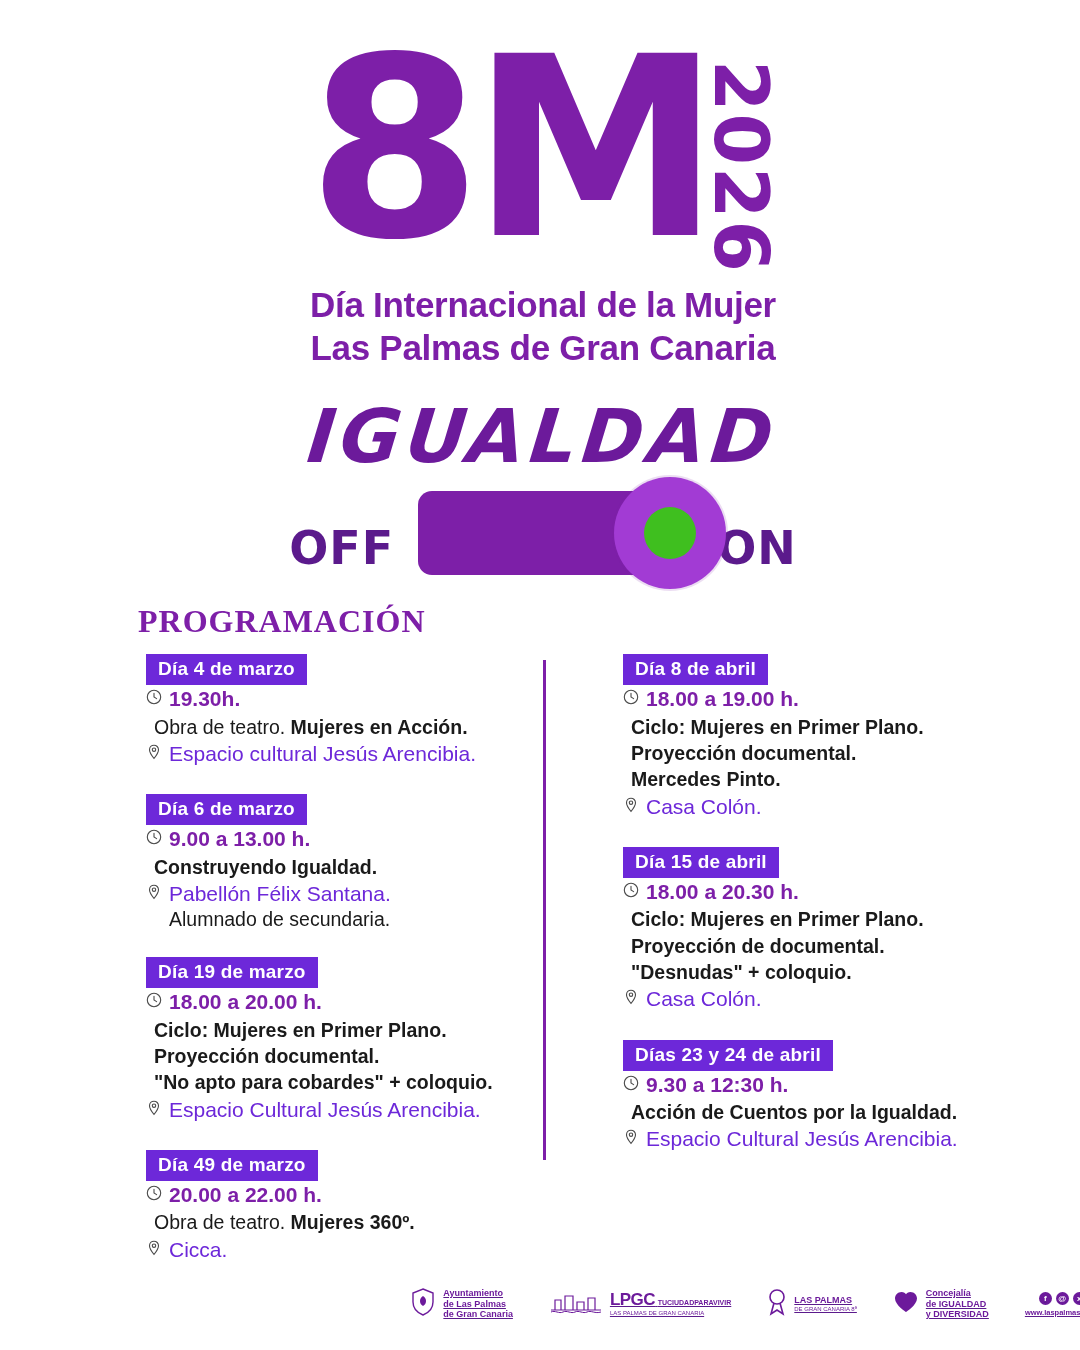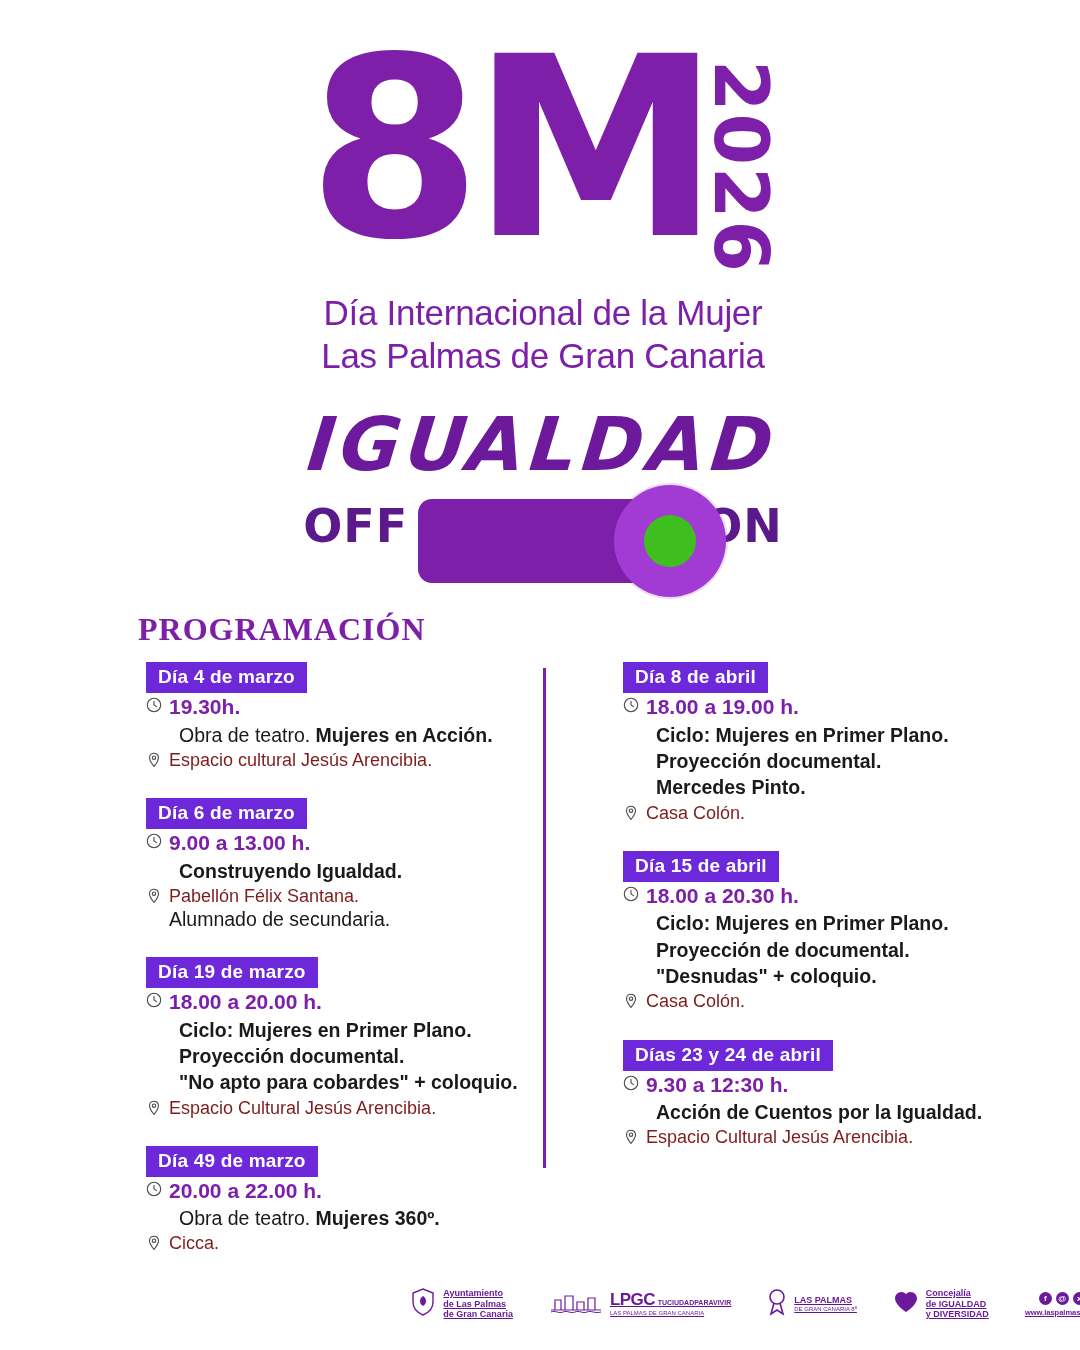--- a/index.html
+++ b/index.html
@@ -43,45 +43,45 @@
     font-family: "DejaVu Sans", sans-serif;
     font-weight: bold;
     font-size: 74px;
     letter-spacing: 2px;
     color: #7d1fa8;
     margin-top: 14px;
     margin-left: -6px;
     line-height: 1;
   }
   .subtitle {
-    margin-top: 18px;
+    margin-top: 10px;
     font-size: 35px;
-    font-weight: normal;
+    font-weight: bold;
     color: #7d1fa8;
     line-height: 1.22;
     letter-spacing: -0.3px;
   }
   .igualdad {
     margin-top: 24px;
     font-family: "DejaVu Sans", sans-serif;
     font-style: italic;
     font-weight: bold;
     font-size: 74px;
     letter-spacing: 5px;
     color: #6c1a9b;
     transform: skewX(-6deg);
   }
 
   
   .switch-row {
     margin-top: 12px;
     display: flex;
     justify-content: center;
-    align-items: flex-start;
-    gap: 10px;
+    align-items: flex-end;
+    gap: 24px;
   }
   .switch-label {
     font-family: "DejaVu Sans", sans-serif;
     font-weight: bold;
     font-size: 46px;
     color: #5b1a8c;
     letter-spacing: 1px;
   }
   .switch-track {
     position: relative;
@@ -164,29 +164,29 @@
     height: 16px;
     margin-top: 4px;
   }
   .line .ic svg { display: block; }
   .time-text {
     color: #7d1fa8;
     font-weight: bold;
     font-size: 21px;
   }
   .detail {
-    margin-left: 33px;
+    margin-left: 8px;
     font-size: 19.5px;
     line-height: 1.35;
     color: #1a1a1a;
   }
   .detail b { color: #1a1a1a; }
   .place-text {
-    color: #7f1d1d;
-    font-size: 18px;
+    color: #6d28d9;
+    font-size: 21px;
   }
   .sub-note {
     margin-left: 23px;
     font-size: 19.5px;
     color: #1a1a1a;
   }
 
   
   .footer {
     position: absolute;

